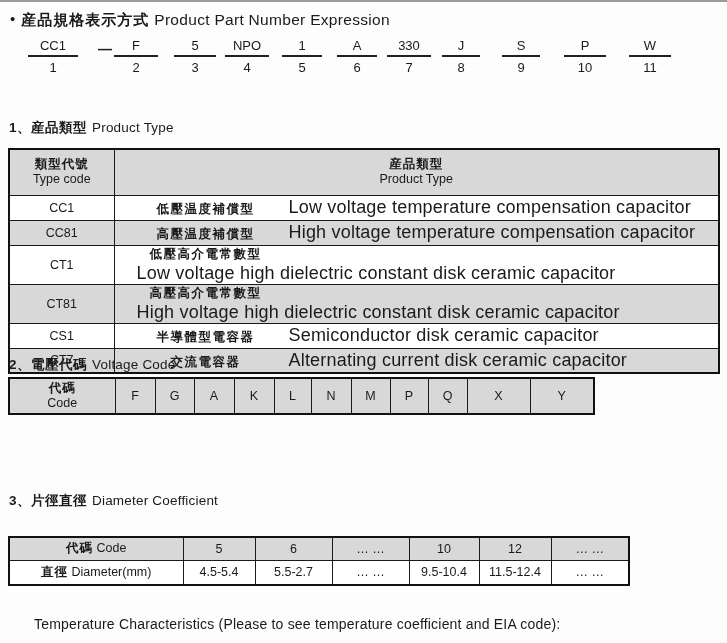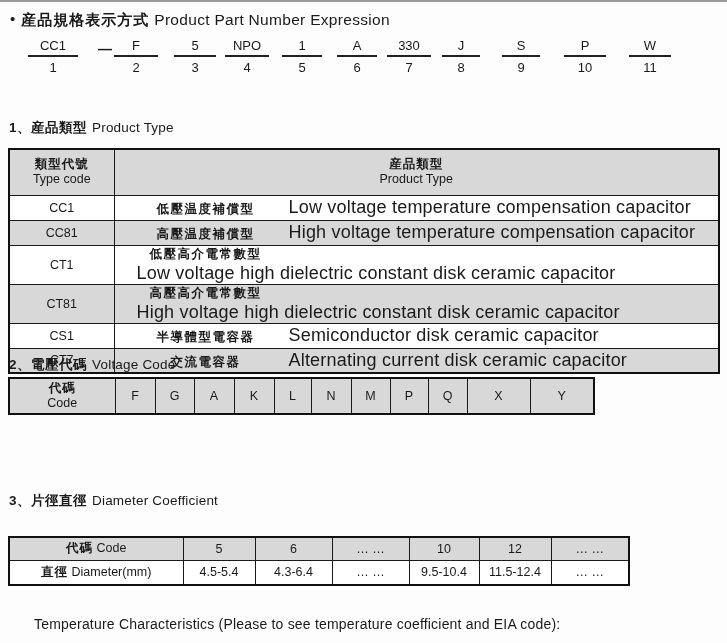--- a/index.html
+++ b/index.html
@@ -248,21 +248,21 @@
       <td class="gray">10</td>
       <td class="gray">12</td>
       <td class="gray">… …</td>
     </tr>
     <tr class="drow">
       <td>
         <span class="cnb">直徑</span>
         <span>Diameter(mm)</span>
       </td>
       <td>4.5-5.4</td>
-      <td>4.3-6.4</td>
+      <td>5.5-2.7</td>
       <td>… …</td>
       <td>9.5-10.4</td>
       <td>11.5-12.4</td>
       <td>… …</td>
     </tr>
   </tbody>
     </table>
 
   <div class="s4-en">Temperature Characteristics (Please to see temperature coefficient and EIA code):</div>
 </div>

